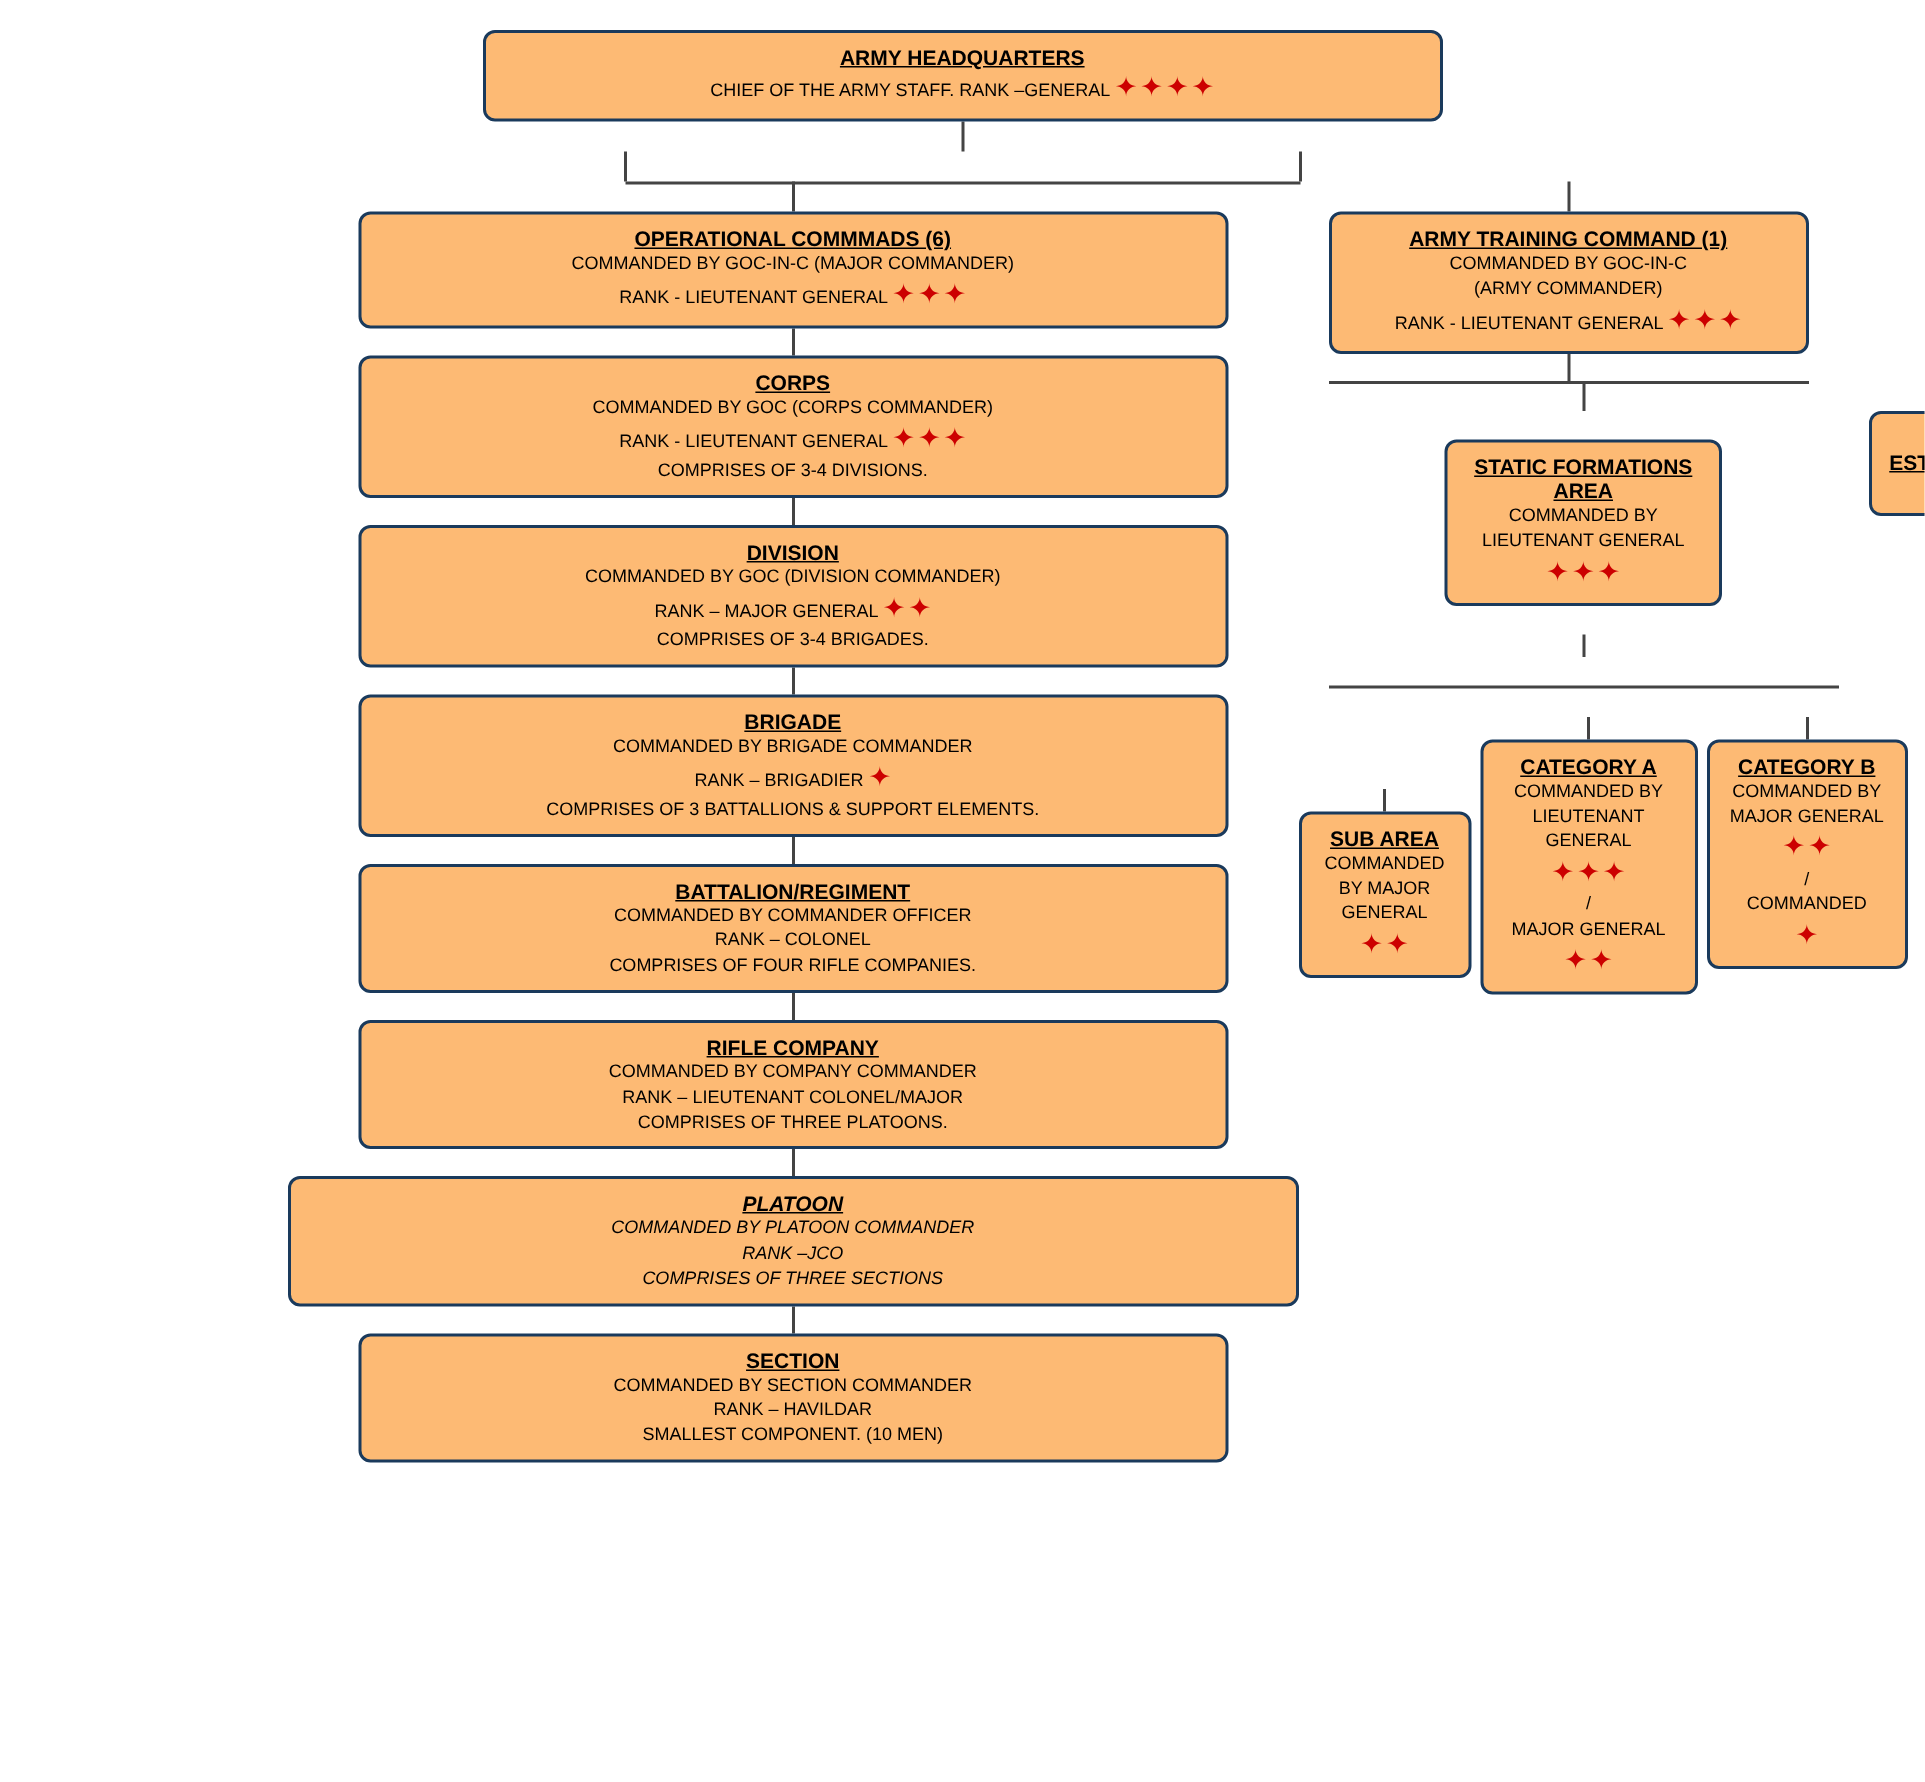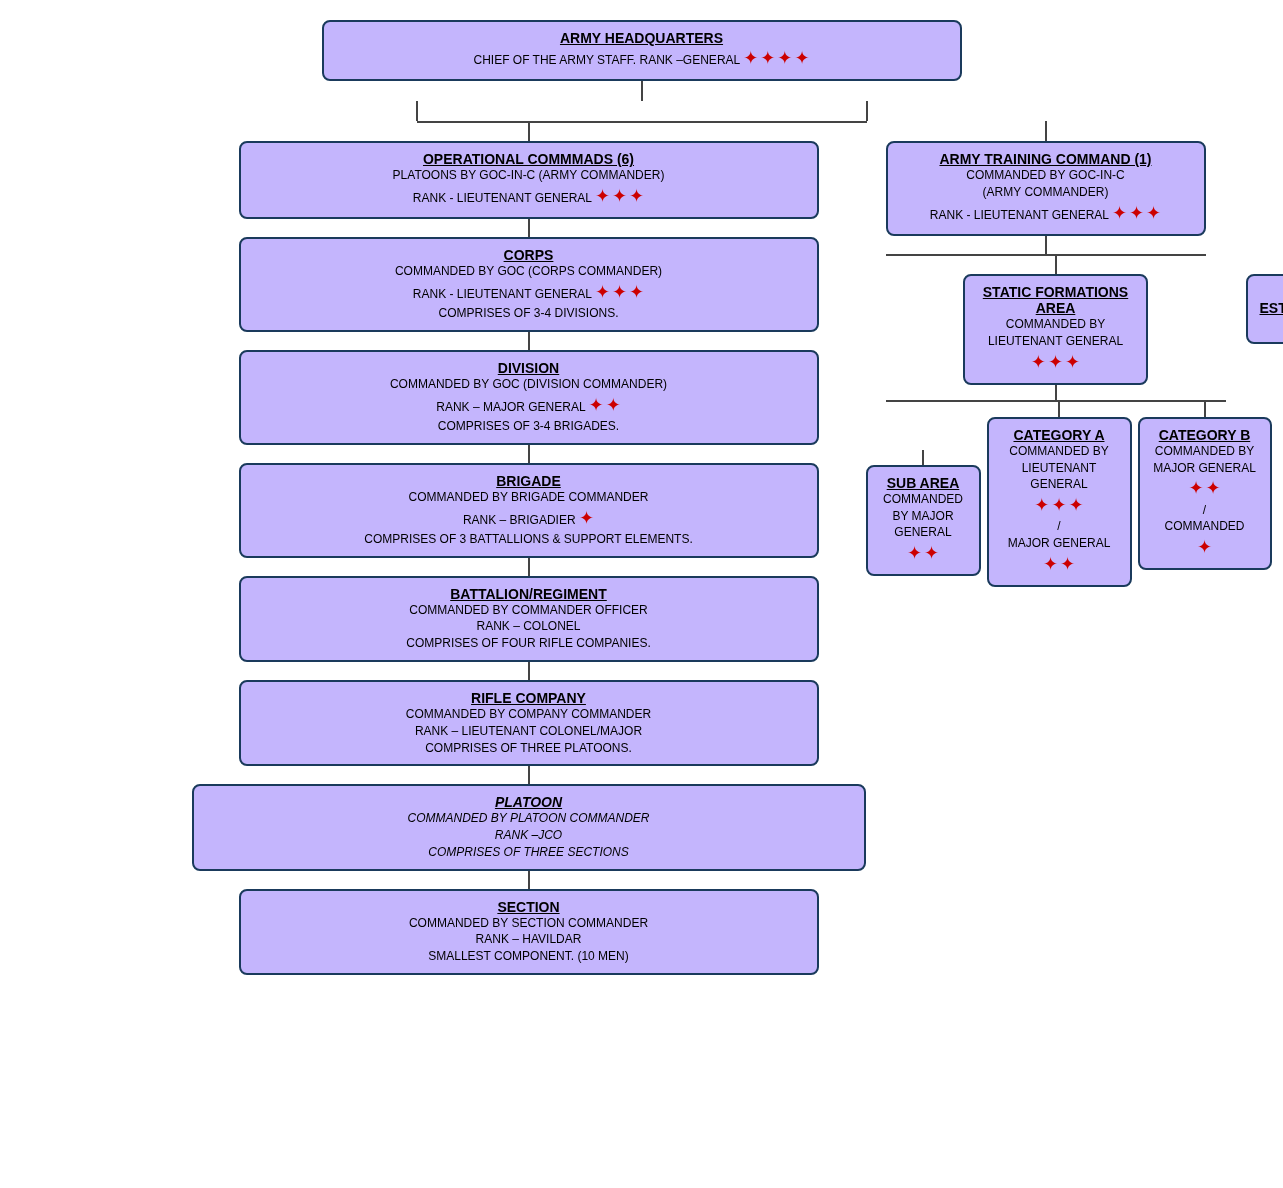--- a/index.html
+++ b/index.html
@@ -8,21 +8,21 @@
       font-family: Arial, sans-serif;
       font-size: 13px;
       color: #000;
       padding: 20px;
       width: 1283px;
       min-height: 1188px;
     }
     .box {
       border: 2px solid #1a3a5c;
       border-radius: 8px;
-      background: #c4b5fd;
+      background: #fdba74;
       padding: 8px 12px;
       text-align: center;
       position: relative;
     }
     .box-title {
       font-weight: bold;
       text-decoration: underline;
       font-size: 14px;
     }
     .box-text {
@@ -119,21 +119,21 @@
     <div style="width:900px; position:relative; display:flex; align-items:flex-start;">
 
       <div style="position:absolute; top:0; left:25%; right:25%; height:2px; background:#444;"></div>
 
       <div style="flex:0 0 55%; display:flex; flex-direction:column; align-items:center; padding-top:0;">
         <div style="width:2px; height:20px; background:#444;"></div>
 
         <div class="box op-cmd-box">
           <div class="box-title">OPERATIONAL COMMMADS (6)</div>
           <div class="box-text">
-            <div>PLATOONS BY GOC-IN-C (ARMY COMMANDER)</div>
+            <div>COMMANDED BY GOC-IN-C (MAJOR COMMANDER)</div>
             <div>
               <span>RANK - LIEUTENANT GENERAL</span>
               <span class="stars">
                 <span class="star">✦</span>
                 <span class="star">✦</span>
                 <span class="star">✦</span>
               </span>
             </div>
           </div>
         </div>
@@ -253,21 +253,21 @@
           </div>
         </div>
 
         <div style="width:2px; height:18px; background:#444;"></div>
         <div style="position:relative; width:320px; height:2px; background:#444;">
           
         </div>
 
         <div style="display:flex; width:360px; justify-content:space-between; align-items:flex-start;">
 
-          <div style="display:flex; flex-direction:column; align-items:center;">
+          <div style="display:flex; flex-direction:column; align-items:center;gap:19px;">
             <div style="width:2px; height:18px; background:#444;"></div>
             <div class="box static-box" style="width:185px;">
               <div class="box-title">STATIC  FORMATIONS AREA</div>
               <div class="box-text">
                 <div>COMMANDED BY LIEUTENANT GENERAL</div>
                 <div>
                   <span class="stars">
                     <span class="star">✦</span>
                     <span class="star">✦</span>
                     <span class="star">✦</span>

